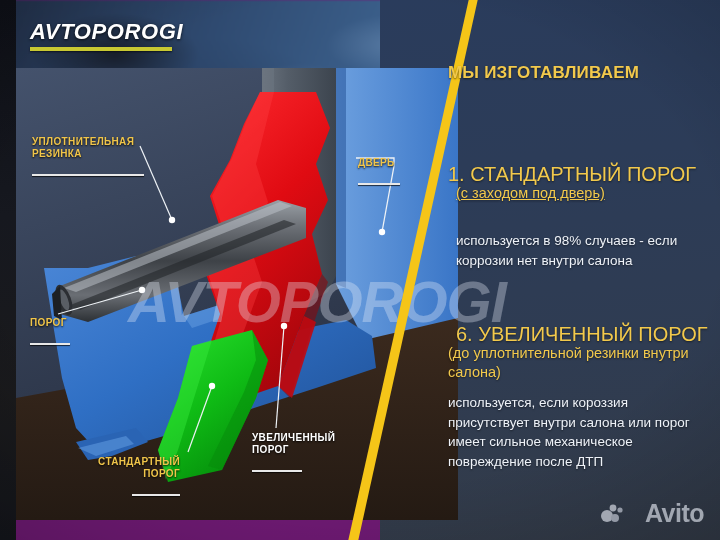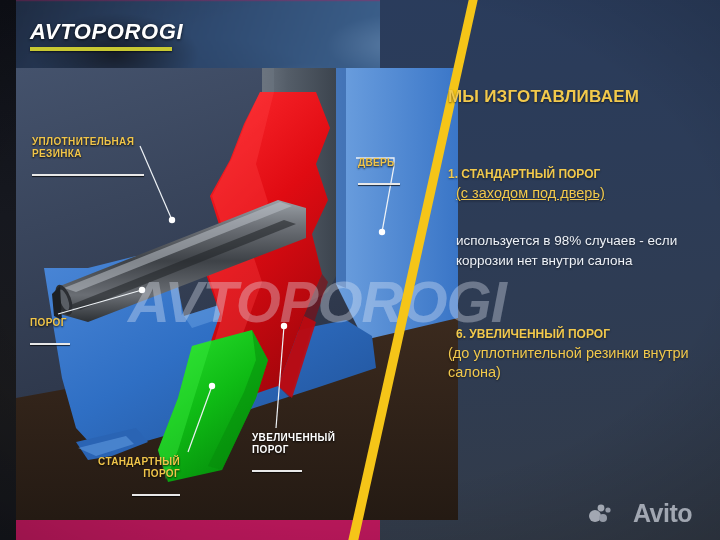--- a/index.html
+++ b/index.html
@@ -6,21 +6,21 @@
     margin: 0;
     padding: 0;
     background: #0b0c10;
   }
   #stage {
     position: relative;
     width: 720px;
     height: 540px;
     overflow: hidden;
     font-family: "Liberation Sans", sans-serif;
-    background: #be185d;
+    background: #701a75;
     user-select: none;
   }
 
   
   .bg-base {
     position: absolute;
     inset: 0;
     background:
       radial-gradient(circle at 62% 14%, #4a688f 0%, rgba(74,104,143,0) 44%),
       radial-gradient(circle at 30% 8%, #3b5b86 0%, rgba(59,91,134,0) 40%),
@@ -146,43 +146,43 @@
   }
   .head-white {
     font-size: 17px;
     font-weight: bold;
     color: #ffffff;
     letter-spacing: .2px;
     line-height: 21px;
     text-shadow: 0 1px 2px rgba(0,0,0,.55);
   }
   .sec-title {
-    font-size: 12px;
-    font-weight: bold;
+    font-size: 20px;
+    font-weight: normal;
     color: #f2c94c;
     line-height: 19px;
     text-shadow: 0 1px 2px rgba(0,0,0,.5);
   }
   .sec-sub {
     font-size: 14.5px;
     color: #f2c94c;
     line-height: 19px;
     text-shadow: 0 1px 2px rgba(0,0,0,.5);
   }
   .sec-body {
     font-size: 13.5px;
     color: #eef2f8;
     line-height: 19.5px;
     text-shadow: 0 1px 2px rgba(0,0,0,.5);
   }
 
   
   .avito {
     position: absolute;
-    right: 28px; bottom: 14px;
+    right: 16px; bottom: 14px;
     z-index: 15;
     display: flex;
     align-items: center;
     gap: 21px;
     opacity: .78;
   }
   .avito-word {
     font-size: 25px;
     font-weight: bold;
     color: #c3c8d2;
@@ -339,33 +339,34 @@
 ПОРОГ</div>
     <div class="rule" style="width:50px;"></div>
   </div>
 
   <div class="watermark-center">AVTOPOROGI</div>
 
   <svg class="divider" viewBox="0 0 720 540" preserveAspectRatio="none" style="z-index:13;">
     <path d="M470 -6 L479 -6 L357 546 L347 546 Z" fill="#f5c518"></path>
   </svg>
 
-  <div class="rtext" style="top:62px;margin-top:24px;">
+  <div class="rtext" style="top:62px;">
     <div class="head-gold">МЫ ИЗГОТАВЛИВАЕМ</div>
   </div>
 
   <div class="rtext" style="top:165px;">
     <div class="sec-title">1. СТАНДАРТНЫЙ ПОРОГ</div>
     <div class="sec-sub" style="padding-left:8px;text-decoration:underline;">(с заходом под дверь)</div>
     <div class="sec-body" style="margin-top:28px; padding-left:8px;">используется в 98% случаев - если коррозии нет внутри салона</div>
   </div>
 
   <div class="rtext" style="top:325px;">
     <div class="sec-title" style="padding-left:8px;">6. УВЕЛИЧЕННЫЙ ПОРОГ</div>
     <div class="sec-sub">(до уплотнительной резинки внутри салона)</div>
+    <div class="sec-body" style="margin-top:11px;">используется, если короззия присутствует внутри салона или порог имеет сильное механическое повреждение после ДТП</div>
   </div>
 
   <div class="avito">
     <svg width="24" height="24" viewBox="0 0 24 24">
       <circle cx="7" cy="14" r="6" fill="#c3c8d2"></circle>
       <circle cx="15" cy="16" r="4" fill="#b0b6c2"></circle>
       <circle cx="13" cy="6" r="3.4" fill="#c3c8d2"></circle>
       <circle cx="20" cy="8" r="2.6" fill="#b0b6c2"></circle>
     </svg>
     <div class="avito-word">Avito</div>

